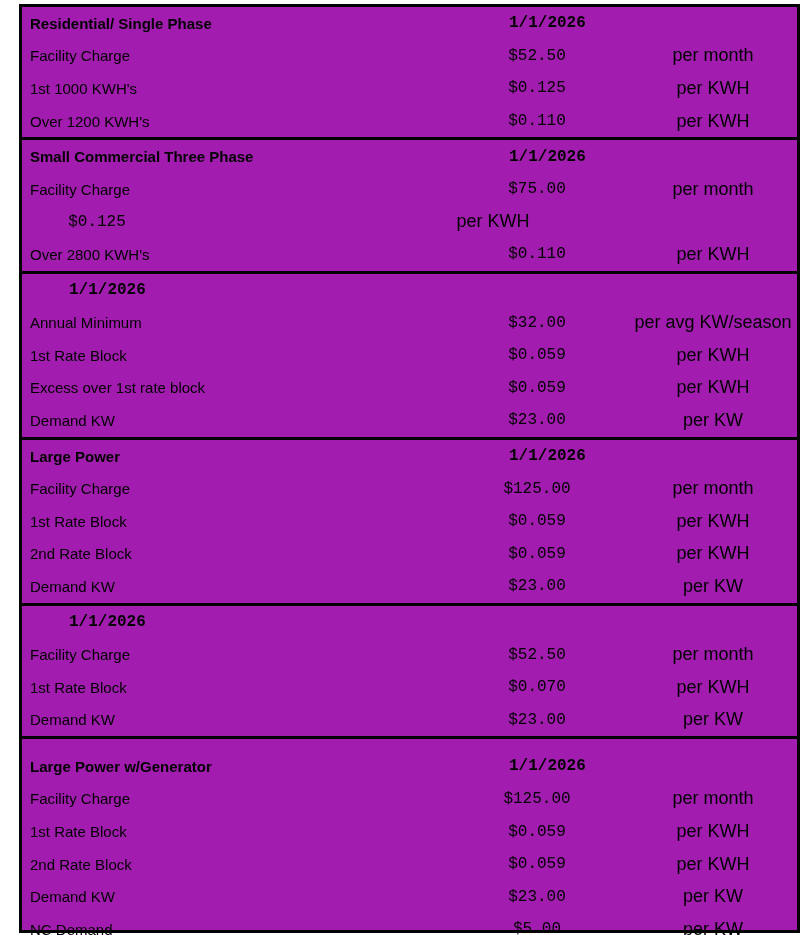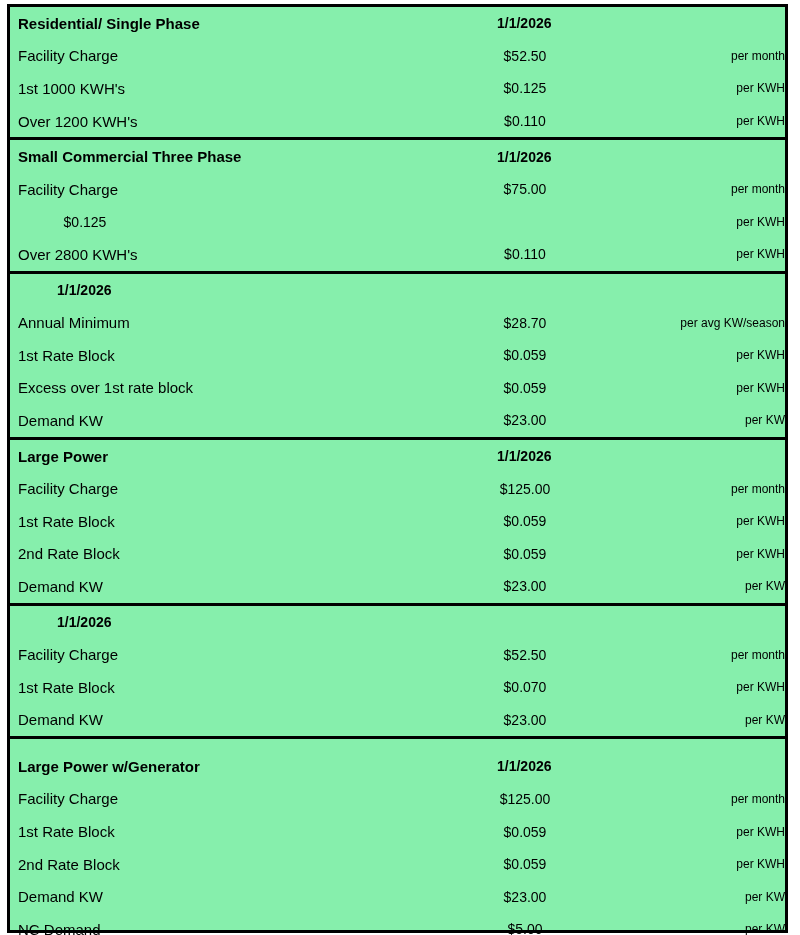--- a/index.html
+++ b/index.html
@@ -9,30 +9,30 @@
   }
   body {
     width: 800px;
     height: 935px;
     font-family: "Liberation Sans", sans-serif;
     color: #000000;
     overflow: hidden;
   }
   #rate-table {
     position: absolute;
-    left: 7px;
+    left: 19px;
     top: 4px;
     width: 781px;
     height: 929px;
     box-sizing: border-box;
     border-left: 3px solid #000;
     border-right: 3px solid #000;
     border-top: 3px solid #000;
     border-bottom: 3px solid #000;
-    background: #86efac;
+    background: #a21caf;
   }
   .section {
     border-bottom: 3px solid #000;
   }
   .section:last-child {
     border-bottom: none;
     margin-top: 11px;
   }
   .row {
     height: 32.6px;
@@ -44,30 +44,31 @@
     width: 440px;
     padding-left: 8px;
     box-sizing: border-box;
     font-size: 15px;
     text-align: left;
     white-space: nowrap;
   }
   .col-value {
     width: 150px;
     box-sizing: border-box;
-    font-size: 14px;
+    font-size: 16px;
     text-align: center;
     white-space: nowrap;
+    font-family: Liberation Mono, monospace;
   }
   .col-unit {
     flex: 1;
     padding-left: 17px;
     box-sizing: border-box;
-    font-size: 12px;
-    text-align: right;
+    font-size: 18px;
+    text-align: center;
     white-space: nowrap;
   }
   .header-row .col-desc,
   .header-row .col-value {
     font-weight: bold;
   }
   .header-row .col-value {
     text-align: left;
     padding-left: 47px;
   }
@@ -119,21 +120,21 @@
         <div class="col-unit">per KWH</div>
       </div>
     </div>
     <div class="section">
       <div class="row header-row">
         <div class="col-value">1/1/2026</div>
         <div class="col-unit"></div>
       </div>
       <div class="row">
         <div class="col-desc">Annual Minimum</div>
-        <div class="col-value">$28.70</div>
+        <div class="col-value">$32.00</div>
         <div class="col-unit">per avg KW/season</div>
       </div>
       <div class="row">
         <div class="col-desc">1st Rate Block</div>
         <div class="col-value">$0.059</div>
         <div class="col-unit">per KWH</div>
       </div>
       <div class="row">
         <div class="col-desc">Excess over 1st rate block</div>
         <div class="col-value">$0.059</div>

